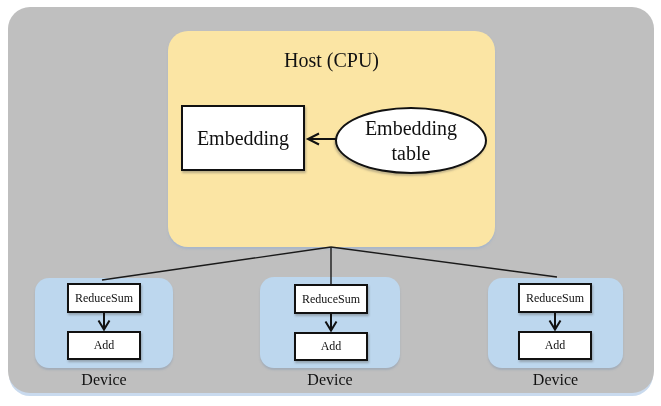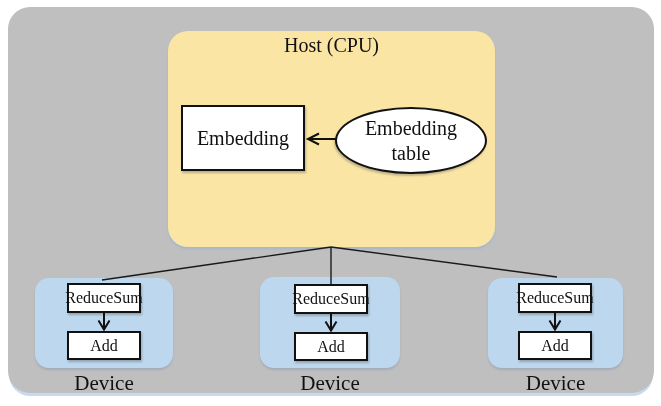--- a/index.html
+++ b/index.html
@@ -28,21 +28,21 @@
   .host {
     position: absolute;
     left: 168px; top: 31px;
     width: 327px; height: 216px;
     background: #fbe5a4;
     border-radius: 20px;
     box-shadow: 0 2px 2px rgba(150, 175, 212, 0.55);
   }
   .host-title {
     position: absolute;
-    left: 168px; top: 33px;
+    left: 168px; top: 48px;
     width: 327px;
     text-align: center;
     font-size: 20px;
     color: #111111;
     line-height: 24px;
   }
   
   .node-rect {
     position: absolute;
     box-sizing: border-box;
@@ -85,34 +85,34 @@
   .device {
     position: absolute;
     background: #bdd7ee;
     border-radius: 14px;
     box-shadow: 0 2px 2px rgba(130, 150, 175, 0.45);
   }
   .device.d0 { left: 35px;  top: 278px; width: 138px; height: 90px; }
   .device.d1 { left: 260px; top: 277px; width: 140px; height: 91px; }
   .device.d2 { left: 488px; top: 278px; width: 135px; height: 90px; }
   .op {
-    font-size: 16px;
+    font-size: 12px;
     width: 74px; height: 30px;
   }
   .op.r0 { left: 67px;  top: 283px; }
   .op.r1 { left: 294px; top: 284px; }
   .op.r2 { left: 518px; top: 283px; }
   .op.a0 { left: 67px;  top: 331px; height: 29px; }
   .op.a1 { left: 294px; top: 332px; height: 29px; }
   .op.a2 { left: 518px; top: 331px; height: 29px; }
   .device-label {
     position: absolute;
     top: 371px;
     text-align: center;
-    font-size: 21px;
+    font-size: 16px;
     color: #111111;
   }
   .device-label.l0 { left: 35px;  width: 138px; }
   .device-label.l1 { left: 260px; width: 140px; }
   .device-label.l2 { left: 488px; width: 135px; }
   
   svg.overlay {
     position: absolute;
     left: 0; top: 0;
     width: 661px; height: 406px;

